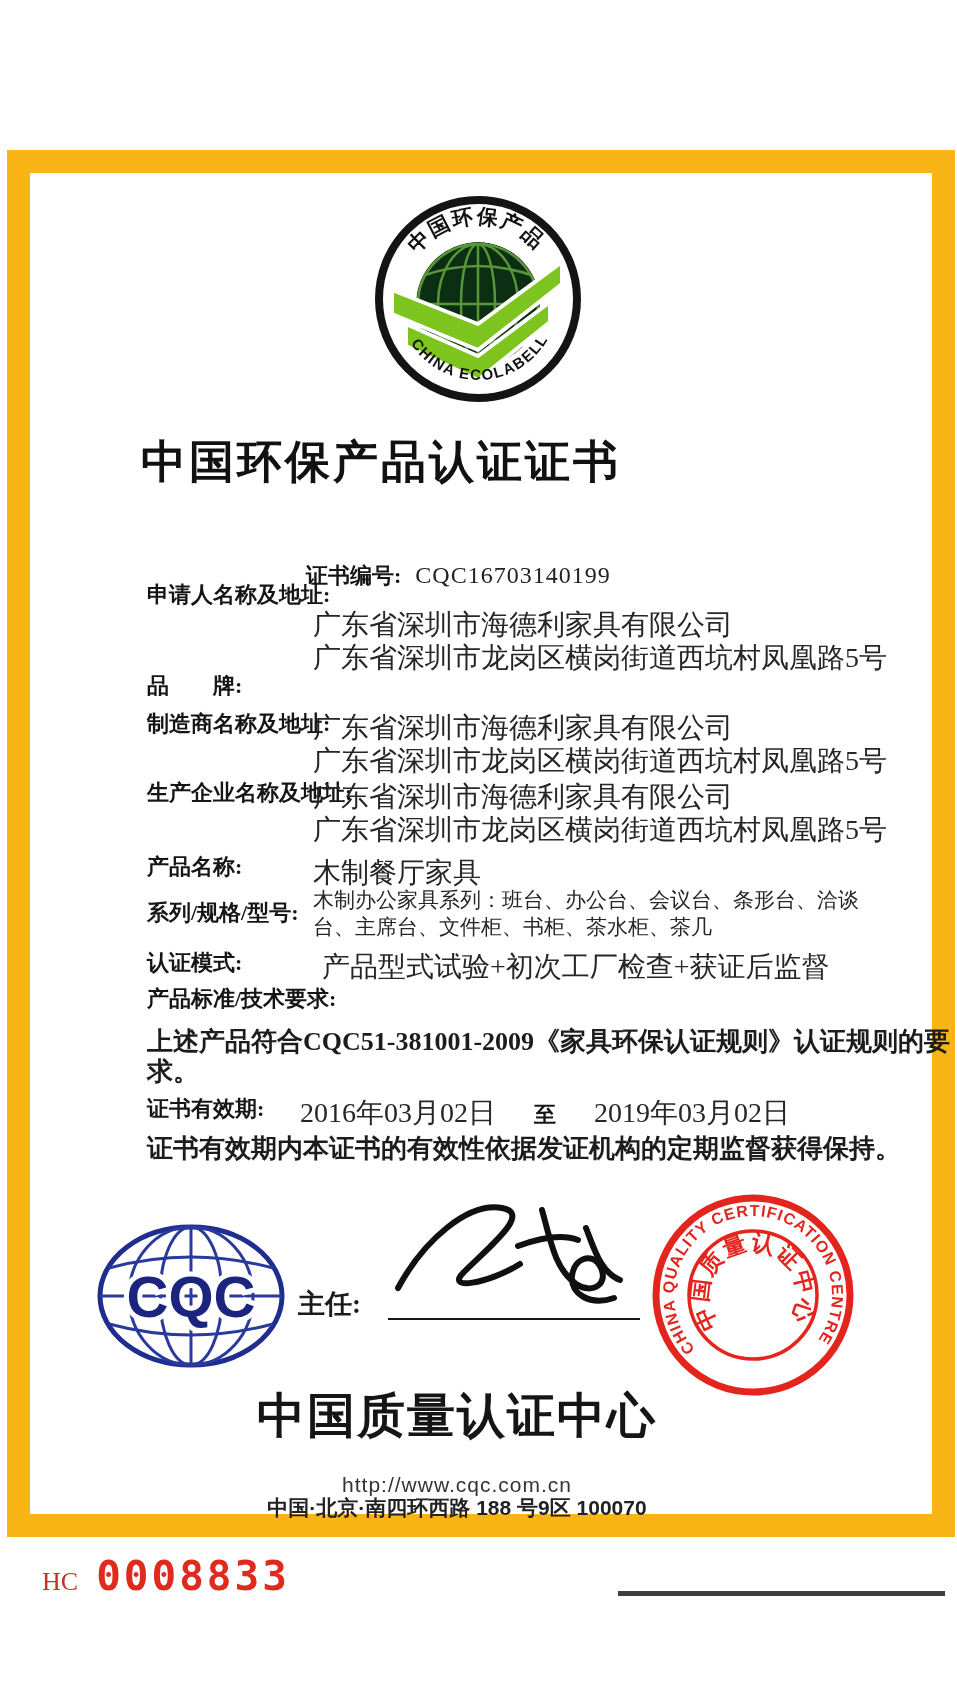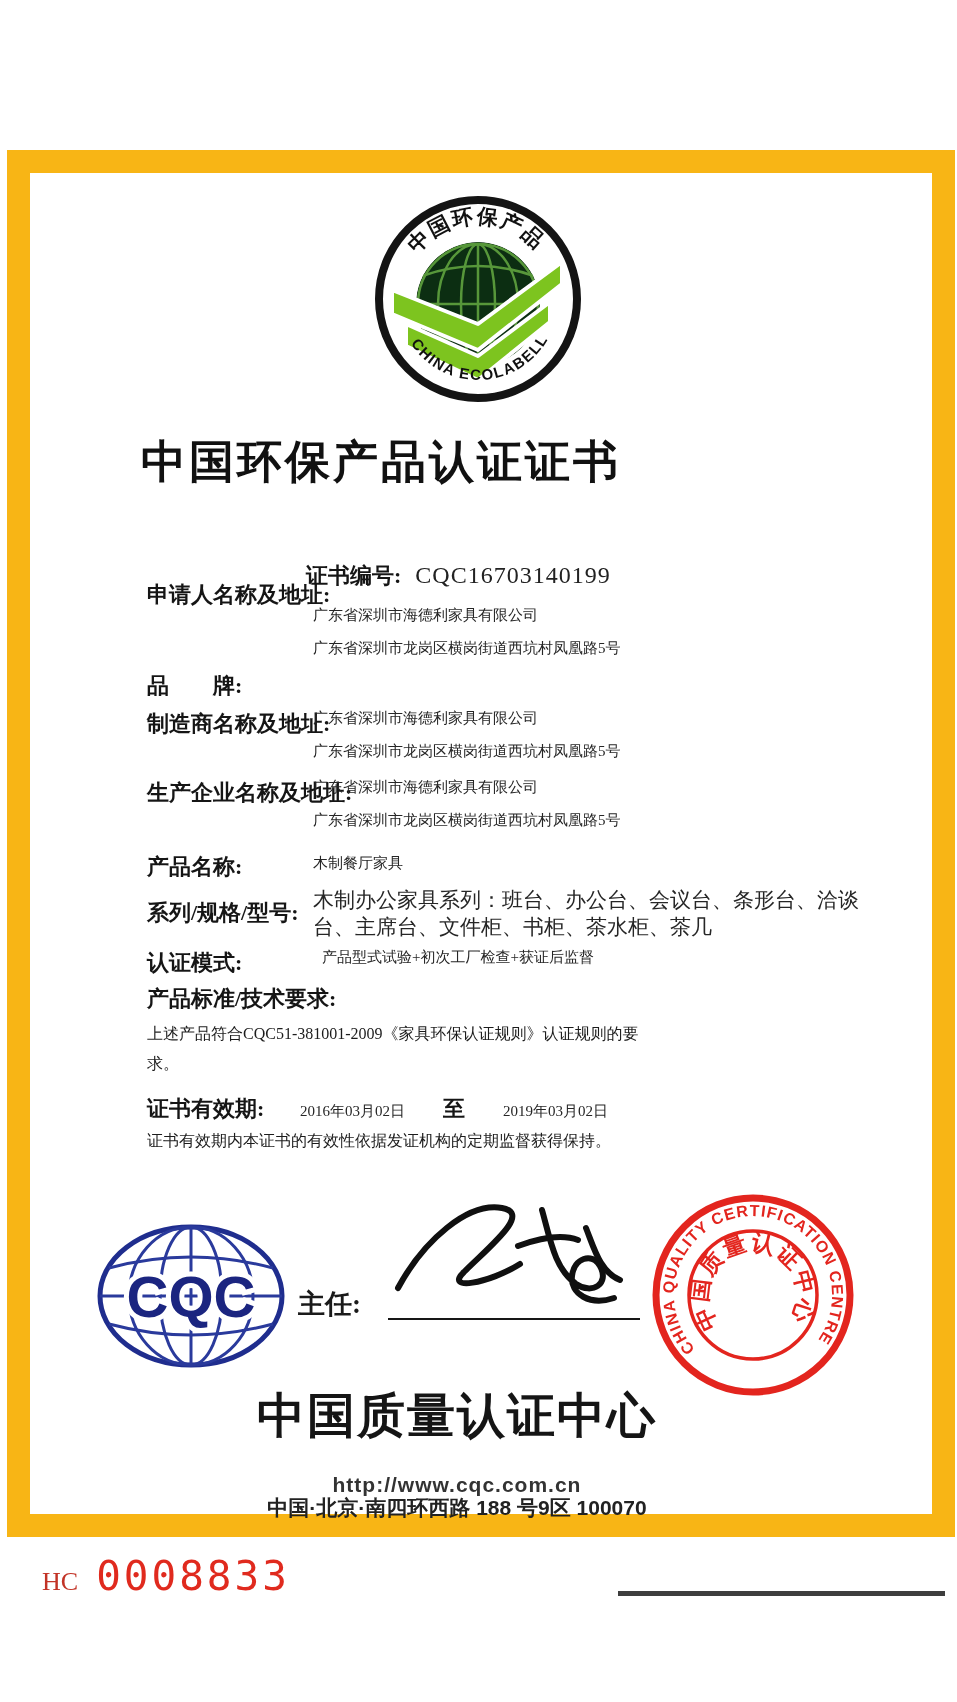--- a/index.html
+++ b/index.html
@@ -7,33 +7,33 @@
         font-family:"Liberation Serif",serif;color:#1a1a1a;}
   .frame{position:absolute;left:7px;top:150px;width:948px;height:1387px;
          border:23px solid #F8B515;box-sizing:border-box;background:#ffffff;}
   .abs{position:absolute;}
   .title{left:141px;top:432px;font-size:45px;font-weight:800;letter-spacing:3px;
          font-family:"Liberation Sans",sans-serif;color:#111;}
   .certno{left:306px;top:561px;font-size:23px;display:flex;gap:14px;align-items:baseline;}
   .certno .lbl{font-weight:700;font-size:22px;}
   .certno .val{font-family:"Liberation Serif",serif;letter-spacing:1px;font-size:24px;color:#222;}
   .lbl{font-weight:700;font-size:22px;white-space:nowrap;color:#151515;}
-  .val{font-size:15px;white-space:nowrap;color:#262626;}
+  .val{font-size:28px;white-space:nowrap;color:#262626;}
   .val.sm{font-size:21px;}
-  .para{font-size:16px;font-weight:400;color:#1c1c1c;white-space:nowrap;}
+  .para{font-size:26px;font-weight:700;color:#1c1c1c;white-space:nowrap;}
   .validity{display:flex;gap:38px;align-items:baseline;text-align:center;}
   .director{font-size:27px;font-weight:700;text-align:right;}
   .sigline{background:#161616;height:2px;}
   .issuer-block{left:107px;width:700px;text-align:center;font-family:"Liberation Sans",sans-serif;}
   .issuer-name{top:1384px;font-size:48px;font-weight:800;letter-spacing:2px;color:#151515;}
   .issuer-addr{top:1494px;font-size:21px;font-weight:700;color:#222;}
-  .issuer-url{top:1473px;font-size:21px;font-weight:700;color:#333;letter-spacing:1px;}
+  .issuer-url{top:1473px;font-size:21px;font-weight:400;color:#333;letter-spacing:1px;}
   .serial{left:42px;top:1536px;display:flex;gap:18px;align-items:baseline;}
   .serial .pre{font-family:"Liberation Serif",serif;font-size:26px;color:#C23326;margin-top:31px;}
-  .serial .num{font-family:"DejaVu Sans Mono",monospace;font-size:41px;font-weight:400;
+  .serial .num{font-family:"DejaVu Sans Mono",monospace;font-size:41px;font-weight:700;
                letter-spacing:3px;color:#E02A1E;}
   .scan-line{left:618px;top:1591px;width:327px;height:5px;background:#1c1c1c;opacity:.85;}
   svg text{font-family:"Liberation Sans",sans-serif;}
 </style>
 </head>
 <body>
 
 <div class="page">
 
   <div class="frame"></div>

